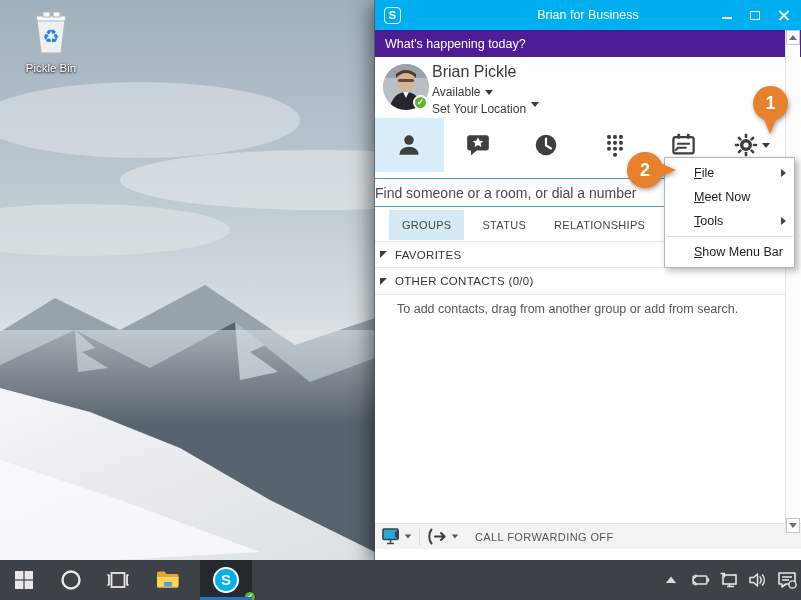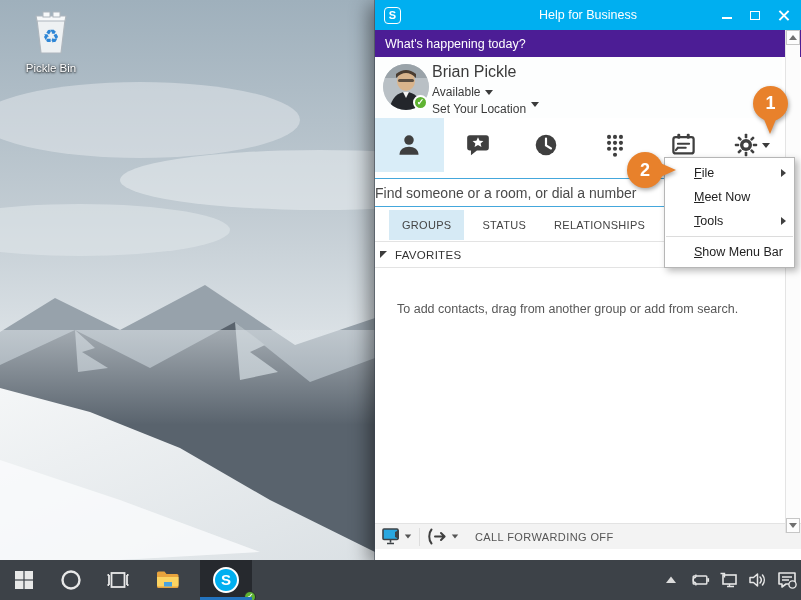--- a/index.html
+++ b/index.html
@@ -156,21 +156,21 @@
       <rect x="23" y="2" width="7" height="5" fill="#f7f9fa" stroke="#aeb6bd" stroke-width="1"></rect>
       <text x="21" y="33" text-anchor="middle" font-size="19" fill="#2e86d6">♻</text>
     </svg>
     <div class="label">Pickle Bin</div>
   </div>
 
   <div class="sfb-window">
 
     <div class="titlebar">
       <div class="app-icon">S</div>
-      <div class="title">Help for Business</div>
+      <div class="title">Brian for Business</div>
       <div class="win-controls">
         <div class="win-btn">
             <div class="glyph-min"></div>
           </div>
         <div class="win-btn">
             <div class="glyph-max"></div>
           </div>
         <div class="win-btn">
             <div class="glyph-close"></div>
           </div>
@@ -279,20 +279,24 @@
       <div class="tab">STATUS</div>
       <div class="tab">RELATIONSHIPS</div>
       <div class="tab">NEW</div>
     </div>
 
     <div class="groups">
       <div class="group-row">
         <span class="tri-expand"></span>
         <span>FAVORITES</span>
       </div>
+      <div class="group-row">
+        <span class="tri-expand"></span>
+        <span>OTHER CONTACTS (0/0)</span>
+      </div>
     </div>
 
     <div class="empty-hint">To add contacts, drag from another group or add from search.</div>
 
     <div class="sfb-footer">
       <div class="footer-icon-group">
         <svg width="19" height="17" viewBox="0 0 19 17">
           <rect x="1" y="1" width="15" height="10.5" rx="1" fill="#29a7e0" stroke="#3e4347" stroke-width="1.6"></rect>
           <path d="M8.5 12 v2.5 M5 15.5 h7" stroke="#3e4347" stroke-width="1.6" fill="none"></path>
           <polygon points="13,4 17,2 17,11 13,9" fill="#3e4347"></polygon>

